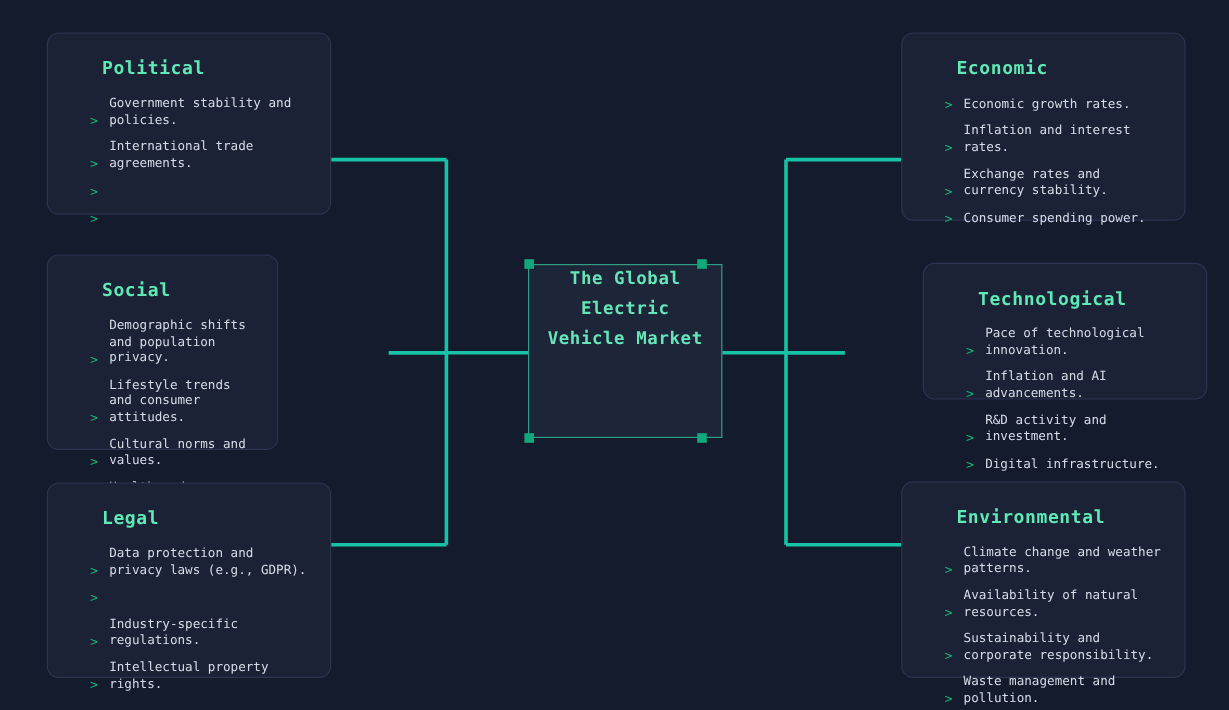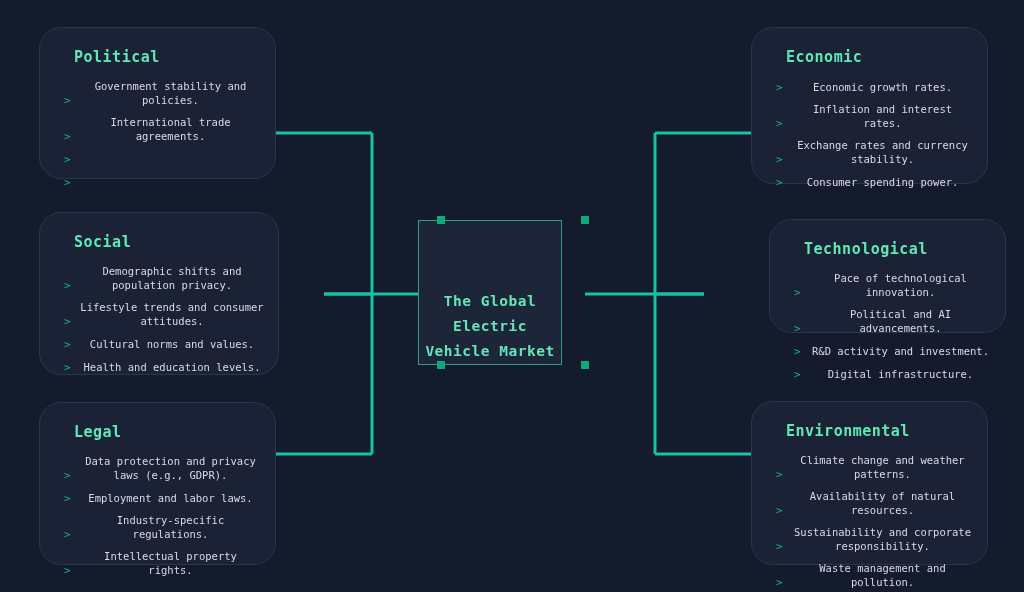--- a/index.html
+++ b/index.html
@@ -22,22 +22,22 @@
     top: 0;
     width: 1024px;
     height: 592px;
     pointer-events: none;
   }
   .card {
     position: absolute;
     box-sizing: border-box;
     background: #1b2236;
     border: 1px solid #2b3550;
-    border-radius: 22px;
-    padding: 16px 14px 14px 20px;
+    border-radius: 10px;
+    padding: 16px 14px 14px 31px;
   }
   .card-title {
     font-family: "DejaVu Sans Mono", "Liberation Mono", monospace;
     font-size: 15px;
     font-weight: bold;
     color: #5ee9b5;
     letter-spacing: 0.5px;
     margin: 4px 0 14px 14px;
   }
   .card-list {
@@ -61,34 +61,33 @@
     font-family: "DejaVu Sans Mono", "Liberation Mono", monospace;
     text-align: left;
     padding-left: 4px;
   }
   .item-text {
     flex: 1 1 auto;
     color: #d6dbe6;
     font-size: 10.5px;
     line-height: 13.5px;
     font-family: "DejaVu Sans Mono", "Liberation Mono", monospace;
-    text-align: center;
   }
   
   #center-node {
     position: absolute;
-    left: 418px;
+    left: 440px;
     top: 220px;
-    width: 144px;
+    width: 162px;
     height: 145px;
     box-sizing: border-box;
     background: #1d2539;
     border: 1.5px solid #2f9e84;
     display: flex;
-    align-items: flex-end;
+    align-items: flex-start;
     justify-content: center;
   }
   #center-node .center-label {
     color: #66e6b8;
     font-family: "DejaVu Sans Mono", "Liberation Mono", monospace;
     font-size: 14.5px;
     font-weight: bold;
     line-height: 25px;
     text-align: center;
     letter-spacing: 0.5px;
@@ -160,21 +159,21 @@
       </li>
       <li class="card-item">
         <span class="bullet">&gt;</span>
       </li>
       <li class="card-item">
         <span class="bullet">&gt;</span>
       </li>
     </ul>
   </div>
 
-  <div class="card" id="card-social" style="left:39px; top:212px; width:240px; height:163px;">
+  <div class="card" id="card-social" style="left:39px; top:212px; width:193px; height:163px;">
     <div class="card-title">Social</div>
     <ul class="card-list">
       <li class="card-item">
         <span class="bullet">&gt;</span>
         <span class="item-text">Demographic shifts and population privacy.</span>
       </li>
       <li class="card-item">
         <span class="bullet">&gt;</span>
         <span class="item-text">Lifestyle trends and consumer attitudes.</span>
       </li>
@@ -191,21 +190,20 @@
 
   <div class="card" id="card-legal" style="left:39px; top:402px; width:237px; height:163px;">
     <div class="card-title">Legal</div>
     <ul class="card-list">
       <li class="card-item">
         <span class="bullet">&gt;</span>
         <span class="item-text">Data protection and privacy laws (e.g., GDPR).</span>
       </li>
       <li class="card-item">
         <span class="bullet">&gt;</span>
-        <span class="item-text">Employment and labor laws.</span>
       </li>
       <li class="card-item">
         <span class="bullet">&gt;</span>
         <span class="item-text">Industry-specific regulations.</span>
       </li>
       <li class="card-item">
         <span class="bullet">&gt;</span>
         <span class="item-text">Intellectual property rights.</span>
       </li>
     </ul>
@@ -235,21 +233,21 @@
 
   <div class="card" id="card-technological" style="left:769px; top:219px; width:237px; height:114px;">
     <div class="card-title">Technological</div>
     <ul class="card-list">
       <li class="card-item">
         <span class="bullet">&gt;</span>
         <span class="item-text">Pace of technological innovation.</span>
       </li>
       <li class="card-item">
         <span class="bullet">&gt;</span>
-        <span class="item-text">Political and AI advancements.</span>
+        <span class="item-text">Inflation and AI advancements.</span>
       </li>
       <li class="card-item">
         <span class="bullet">&gt;</span>
         <span class="item-text">R&amp;D activity and investment.</span>
       </li>
       <li class="card-item">
         <span class="bullet">&gt;</span>
         <span class="item-text">Digital infrastructure.</span>
       </li>
     </ul>

